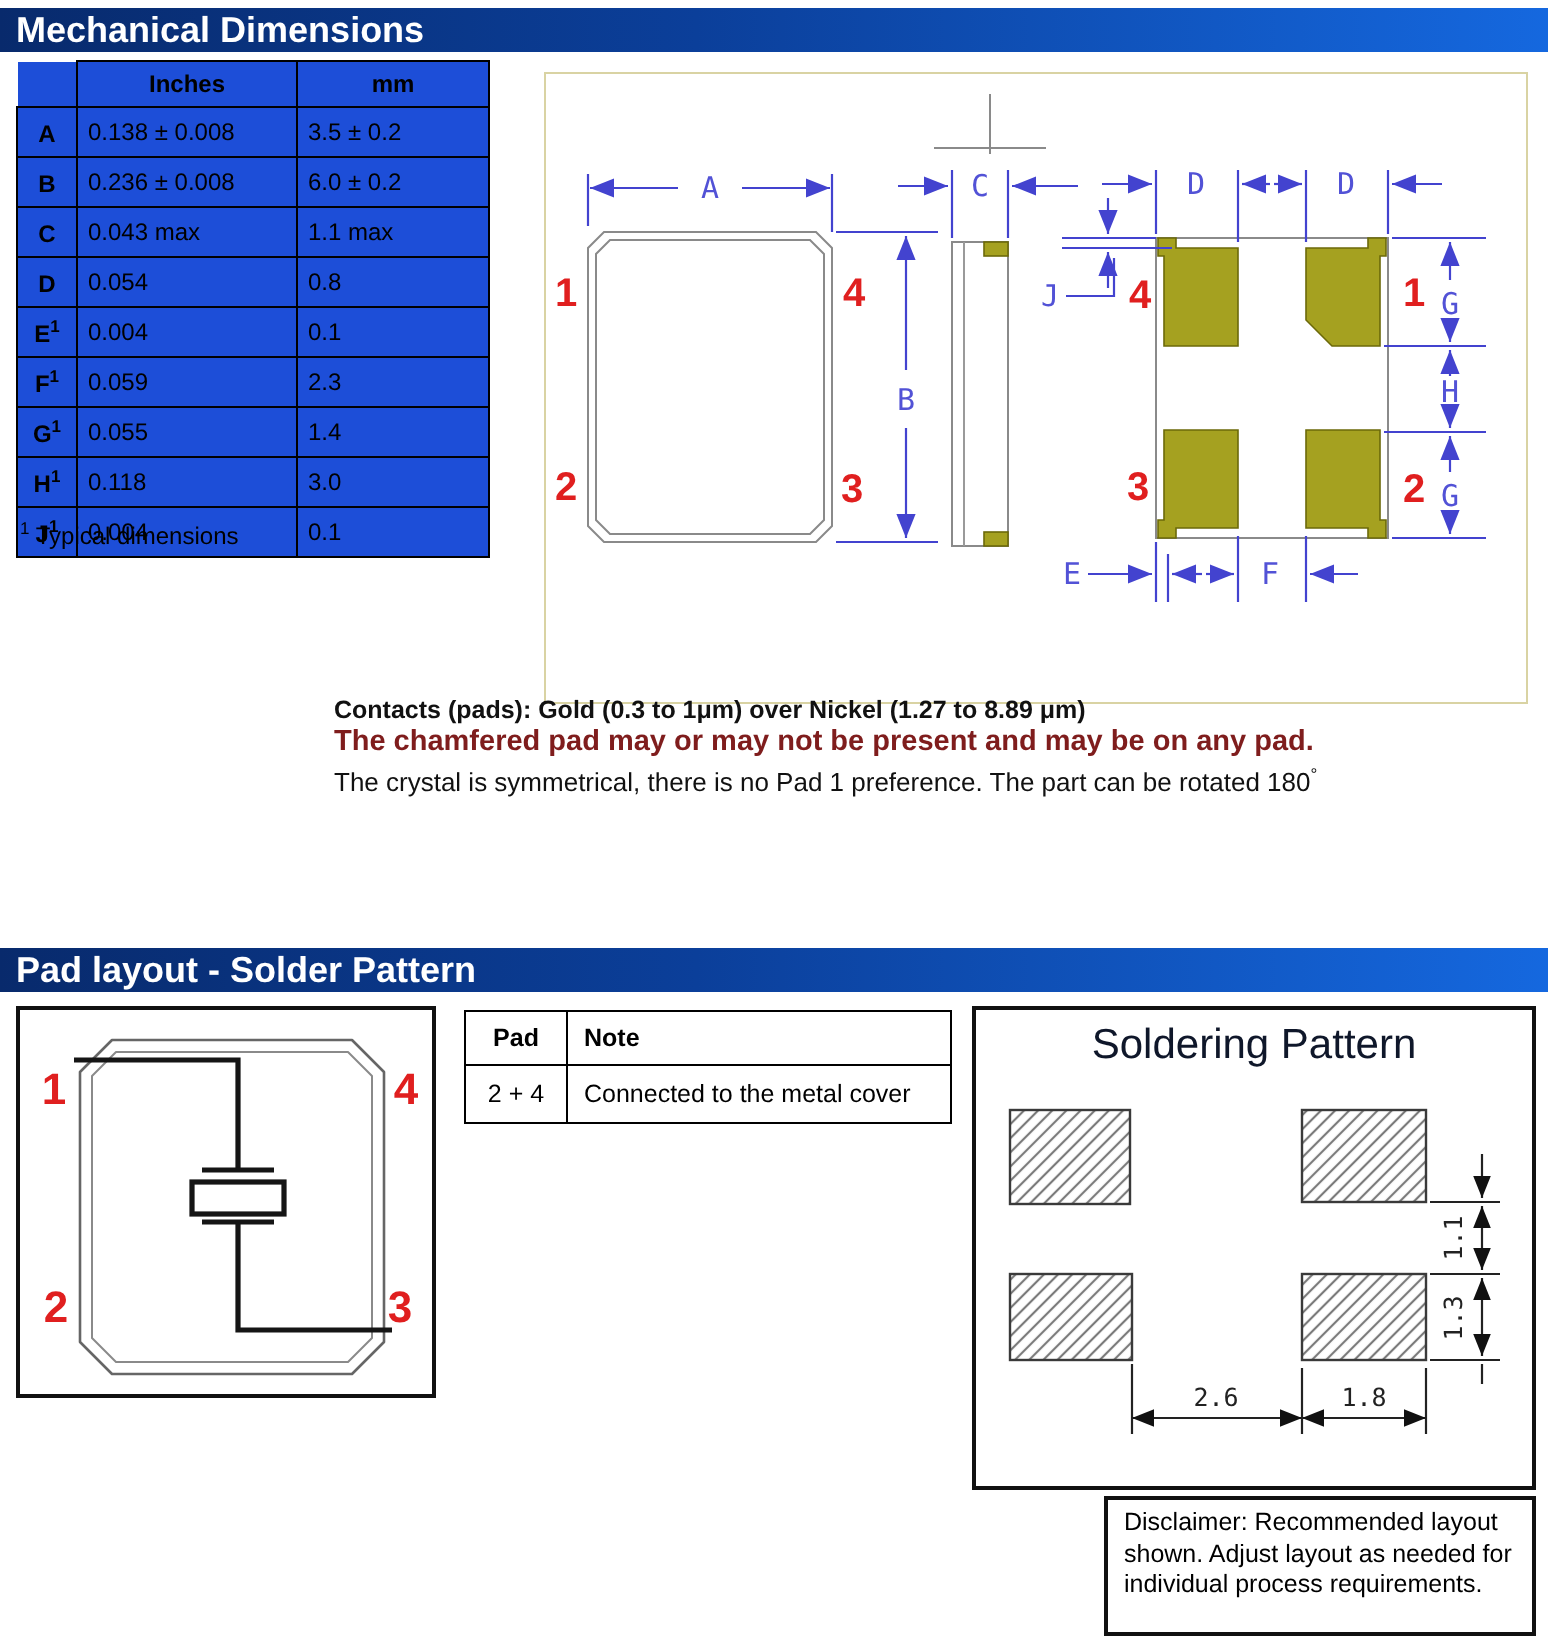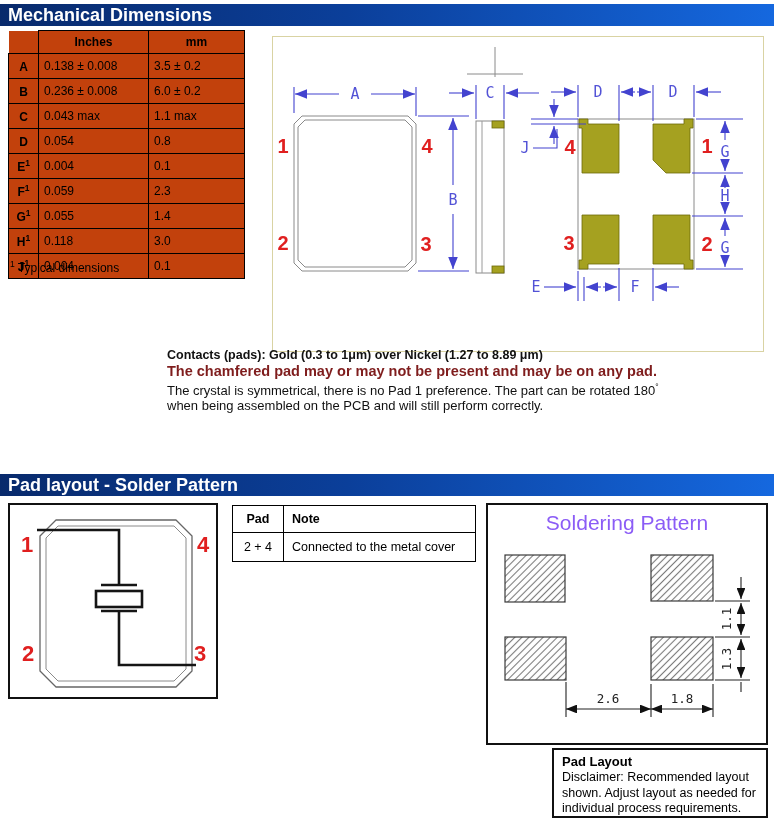--- a/index.html
+++ b/index.html
@@ -3,21 +3,21 @@
 <meta charset="utf-8">
 <style>
   html,body{margin:0;padding:0;background:#fff;}
   .page{position:relative;width:774px;height:826px;background:#fff;overflow:hidden;
         font-family:"Liberation Sans",sans-serif;color:#000;}
   .bar{position:absolute;left:0;width:774px;height:22px;box-sizing:border-box;
        background:linear-gradient(90deg,#082a6c 0%,#0b3f9a 45%,#1568df 100%);
        color:#fff;font-weight:bold;font-size:18px;line-height:22px;padding-left:8px;}
   
   table.dim{position:absolute;left:8px;top:30px;border-collapse:collapse;font-size:12px;}
-  table.dim td{border:1px solid #000;background:#c2410c;margin-top:24px;}
+  table.dim td{border:1px solid #000;background:#1d4ed8;margin-top:24px;}
   table.dim td.blank{border:none;}
   table.dim td.hd{font-weight:bold;text-align:center;height:20px;}
   table.dim td.lt{width:27px;text-align:center;font-weight:bold;height:22px;}
   table.dim td.in{width:103px;padding-left:5px;}
   table.dim td.mmc{width:89px;padding-left:5px;}
   sup{font-size:8.5px;}
   .fnote{position:absolute;left:10px;top:259px;font-size:12px;}
   
   .drawing{position:absolute;left:272px;top:36px;border:1px solid #d9d3a3;background:#fff;}
   .dimtxt{font-family:"DejaVu Sans Mono",monospace;font-size:15px;fill:#5252d6;}
@@ -33,21 +33,21 @@
   .schem-box{position:absolute;left:8px;top:503px;width:206px;height:192px;border:2px solid #111;background:#fff;}
   .pinred2{font-size:22px;font-weight:bold;fill:#e01f1f;font-family:"Liberation Sans",sans-serif;}
   table.padtbl{position:absolute;left:232px;top:505px;border-collapse:collapse;font-size:12.5px;}
   table.padtbl td{border:1px solid #000;background:#fff;}
   table.padtbl td.p{width:48px;text-align:center;height:24px;}
   table.padtbl td.n{width:182px;padding-left:8px;}
   table.padtbl tr.h td{font-weight:bold;}
   table.padtbl tr.d td{height:26px;}
   .solder-box{position:absolute;left:486px;top:503px;width:278px;height:238px;border:2px solid #111;background:#fff;}
   .solder-title{position:absolute;left:0;top:6px;width:100%;text-align:center;
-        font-size:21px;color:#8b5cf6;font-family:"Liberation Sans",sans-serif;}
+        font-size:21px;color:#0f172a;font-family:"Liberation Sans",sans-serif;}
   .sdim{font-family:"DejaVu Sans Mono",monospace;font-size:12.5px;fill:#222;}
   .kl{stroke:#222;stroke-width:1.1;fill:none;}
   .disc-box{position:absolute;left:552px;top:748px;width:216px;height:70px;border:2px solid #111;
         background:#fff;box-sizing:border-box;padding:4px 8px;}
   .disc-t{font-weight:bold;font-size:13px;line-height:16px;}
   .disc-l{font-size:12.5px;line-height:15.5px;}
 </style>
 </head>
 <body>
 
@@ -210,21 +210,20 @@
       <text class="pinred" x="434" y="116" text-anchor="middle">1</text>
       <text class="pinred" x="296" y="213" text-anchor="middle">3</text>
       <text class="pinred" x="434" y="214" text-anchor="middle">2</text>
     </g>
   </svg>
 
   <div class="notes">
     <div class="n1">Contacts (pads): Gold (0.3 to 1μm) over Nickel (1.27 to 8.89 μm)</div>
     <div class="n2">The chamfered pad may or may not be present and may be on any pad.</div>
     <div class="n3"><span>The crystal is symmetrical, there is no Pad 1 preference. The part can be rotated 180</span><sup>°</sup></div>
-    <div class="n4">when being assembled on the PCB and will still perform correctly.</div>
   </div>
 
   <div class="bar" style="top:474px;">
     <span>Pad layout - Solder Pattern</span>
   </div>
 
   <div class="schem-box">
     <svg width="206" height="192">
       <polygon points="46,15 166,15 182,31 182,166 166,182 46,182 30,166 30,31" fill="none" stroke="#666" stroke-width="1.3" stroke-linejoin="round"></polygon>
       <polygon points="48,21 164,21 176,33 176,164 164,176 48,176 36,164 36,33" fill="none" stroke="#8a8a8a" stroke-width="1" stroke-linejoin="round"></polygon>
@@ -283,19 +282,18 @@
       <line class="kl" x1="163" y1="179" x2="163" y2="212"></line>
       <line class="kl" x1="225" y1="179" x2="225" y2="212"></line>
       <line class="kl" x1="78" y1="204" x2="163" y2="204" marker-start="url(#ak)" marker-end="url(#ak)"></line>
       <line class="kl" x1="163" y1="204" x2="225" y2="204" marker-start="url(#ak)" marker-end="url(#ak)"></line>
       <text class="sdim" x="120" y="198" text-anchor="middle">2.6</text>
       <text class="sdim" x="194" y="198" text-anchor="middle">1.8</text>
     </svg>
   </div>
 
   <div class="disc-box">
-    <div class="disc-t">Pad Layout</div>
     <div class="disc-l">Disclaimer: Recommended layout</div>
     <div class="disc-l">shown. Adjust layout as needed for</div>
     <div class="disc-l">individual process requirements.</div>
   </div>
 
 </div>
 
 </body></html>

